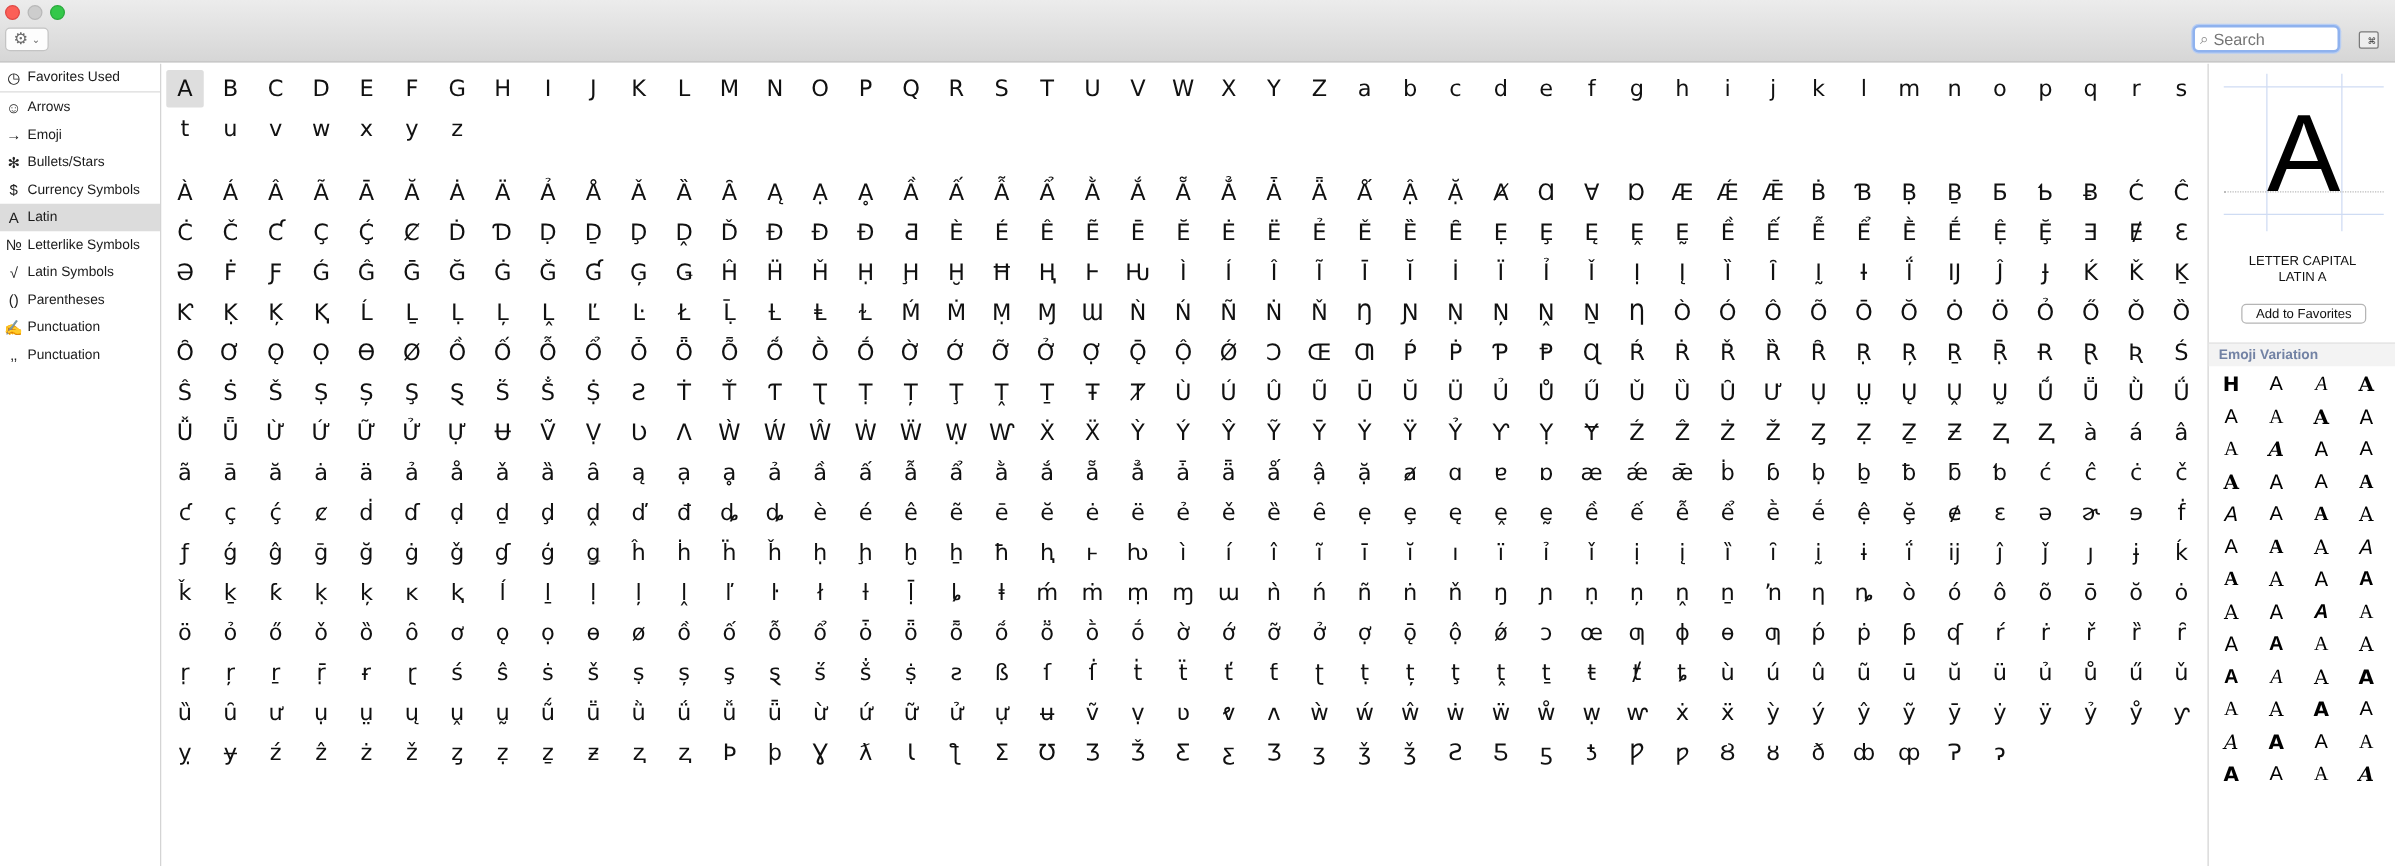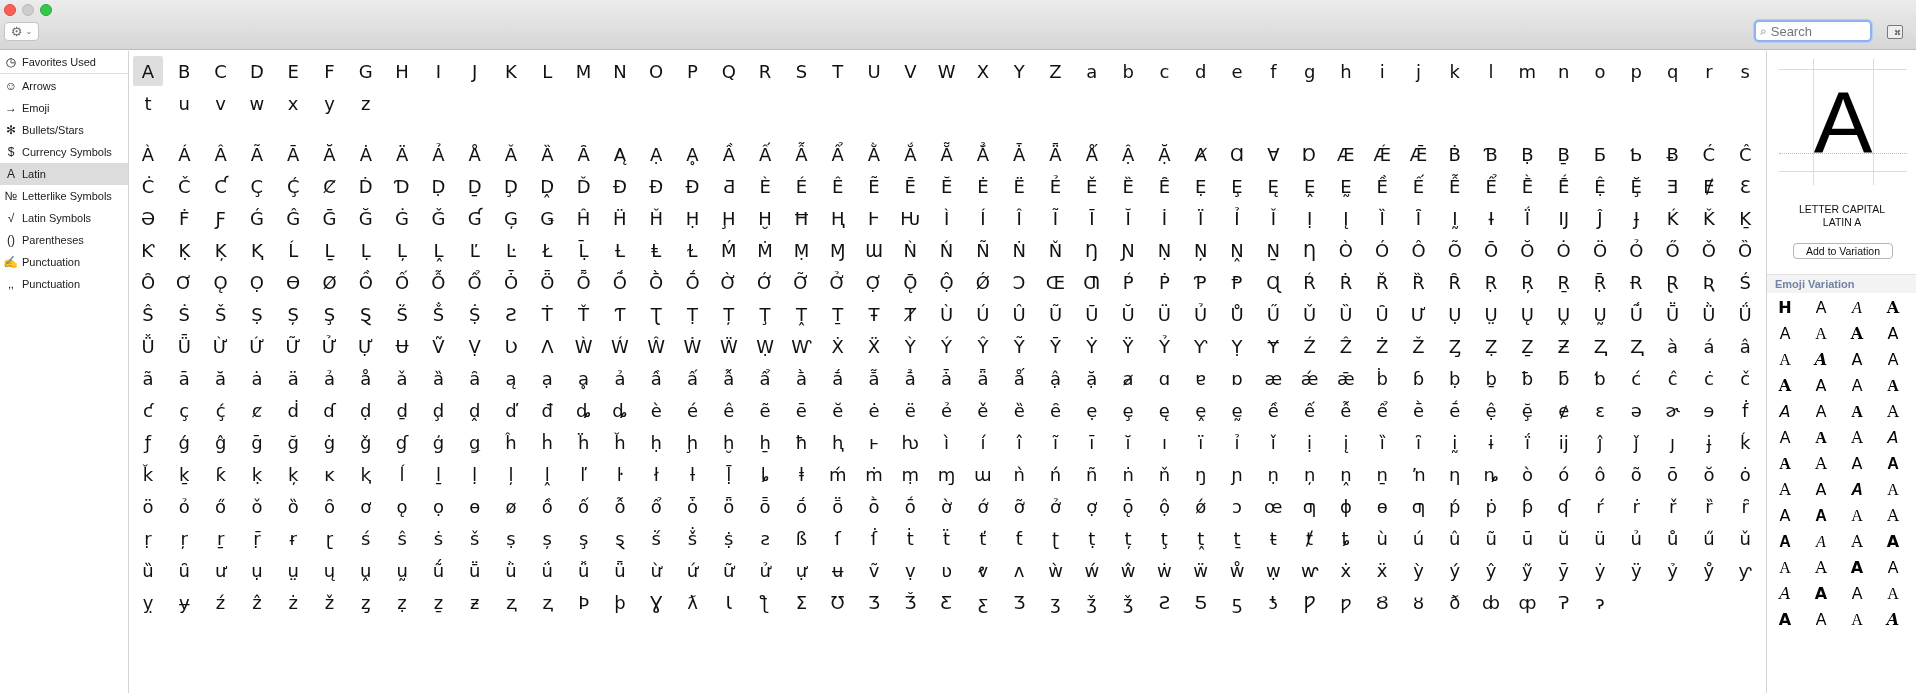--- a/index.html
+++ b/index.html
@@ -866,21 +866,21 @@
       <div class="gl" style="left:0;top:112px;width:128px;height:1px"></div>
       <div class="gl" style="left:34px;top:0;width:1px;height:126px"></div>
       <div class="gl" style="left:94px;top:0;width:1px;height:126px"></div>
       <div style="position:absolute;left:0;top:94px;width:128px;border-top:1px dotted #bbb"></div>
       <div id="bigglyph">A</div>
     </div>
     <div id="charname">
       <div>LETTER CAPITAL</div>
       <div>LATIN A</div>
     </div>
-    <div id="favbtn">Add to Variation</div>
+    <div id="favbtn">Add to Favorites</div>
     <div id="fvhead">Emoji Variation</div>
     <div id="fvgrid">
         <div class="fv" style="left: 0px; top: 0px; font-family: &quot;DejaVu Sans&quot;, sans-serif; font-weight: bold;">H</div>
         <div class="fv" style="left: 36px; top: 0px; font-family: &quot;Liberation Sans&quot;, sans-serif; font-weight: normal;">A</div>
         <div class="fv" style="left: 72px; top: 0px; font-family: &quot;Liberation Serif&quot;, serif; font-weight: normal; font-style: italic;">A</div>
         <div class="fv" style="left: 108px; top: 0px; font-family: &quot;DejaVu Serif&quot;, serif; font-weight: bold;">A</div>
         <div class="fv" style="left: 0px; top: 26px; font-family: &quot;Liberation Sans&quot;, sans-serif; font-weight: normal;">A</div>
         <div class="fv" style="left: 36px; top: 26px; font-family: &quot;Liberation Serif&quot;, serif; font-weight: normal;">A</div>
         <div class="fv" style="left: 72px; top: 26px; font-family: &quot;DejaVu Serif&quot;, serif; font-weight: bold;">A</div>
         <div class="fv" style="left: 108px; top: 26px; font-family: &quot;DejaVu Sans&quot;, sans-serif; font-weight: normal;">A</div>

